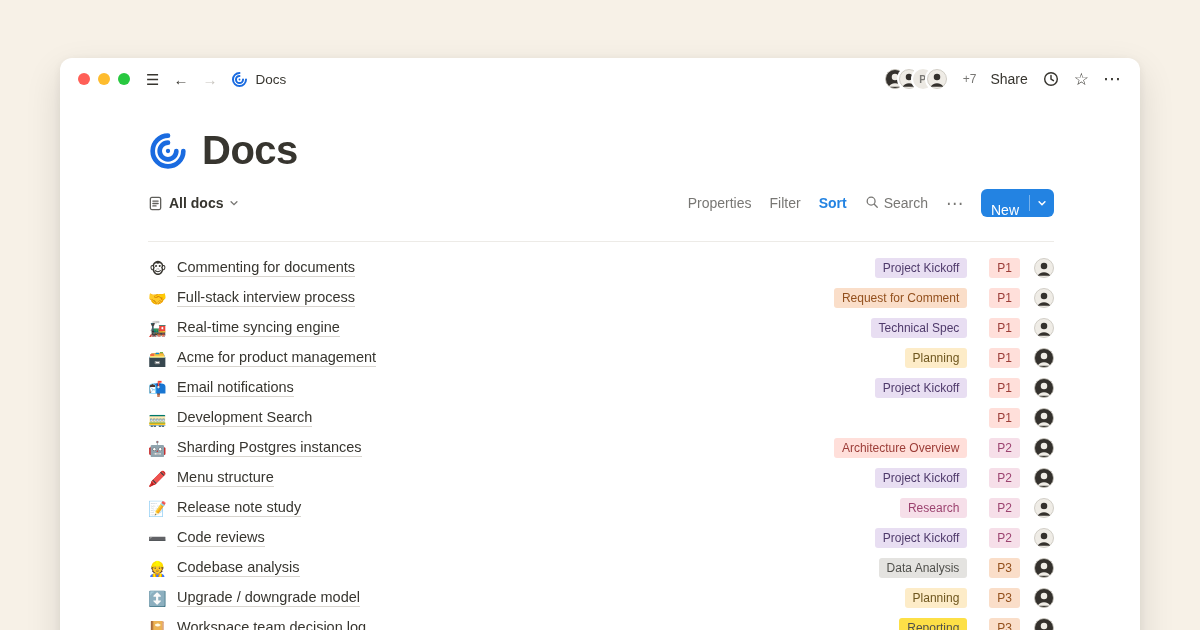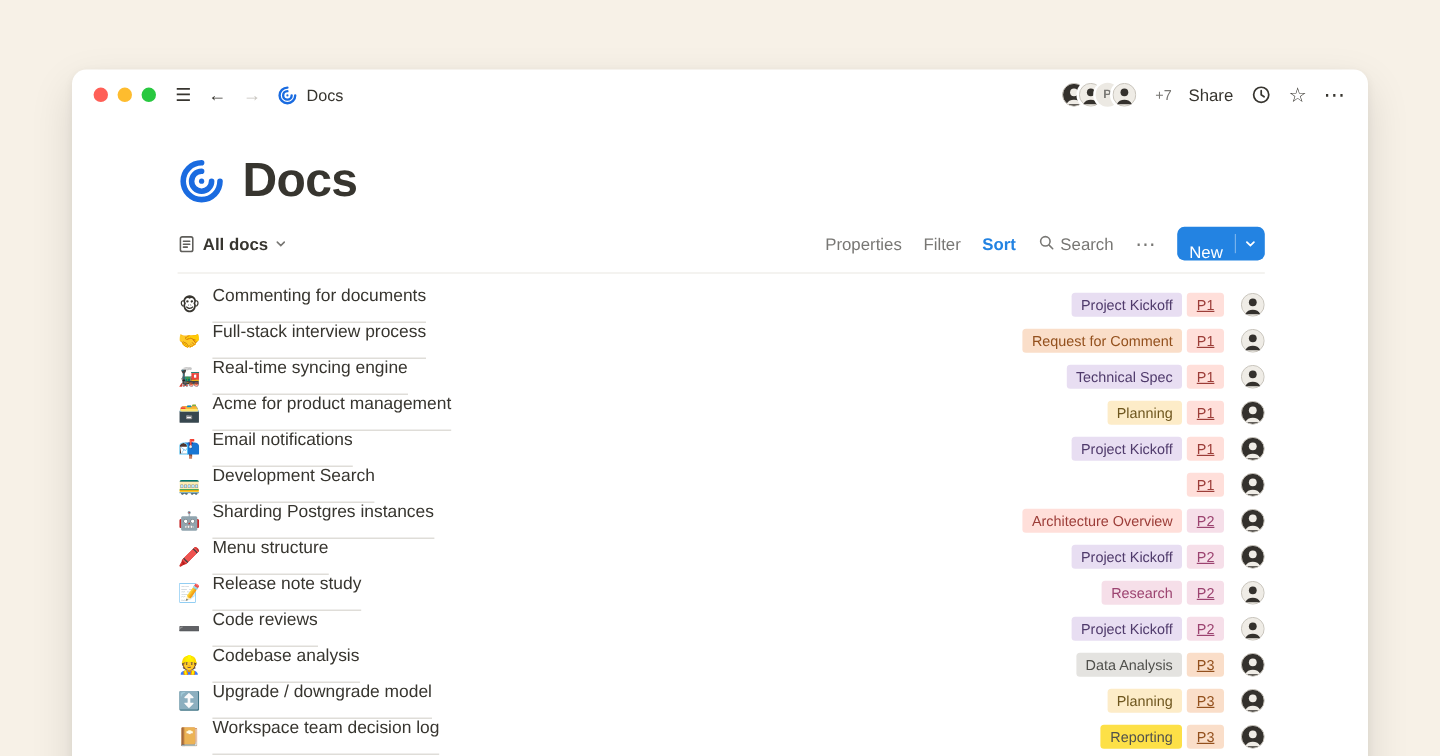--- a/index.html
+++ b/index.html
@@ -39,48 +39,48 @@
   .tb-clock svg { width: 18px; height: 18px; display: block; }
   .tb-star { font-size: 17px; line-height: 1; }
   .tb-ellipsis { font-size: 18px; line-height: 1; letter-spacing: 1px; }
   
   .content { padding: 0 86px 0 88px; }
   .page-header { display: flex; align-items: center; gap: 14px; margin-top: 28px; }
   .page-logo { display: inline-flex; color: var(--logo, #1a6be0); }
   .page-logo svg { width: 40px; height: 40px; }
   .page-title { font-size: 40px; font-weight: 700; letter-spacing: -0.5px; color: #37352f; }
   
-  .toolbar { display: flex; align-items: center; margin-top: 16px; padding-bottom: 10px; border-bottom: 1px solid #edebe7; }
+  .toolbar { display: flex; align-items: center; margin-top: 16px; padding-bottom: 24px; border-bottom: 1px solid #edebe7; }
   .view-switcher { display: flex; align-items: center; gap: 6px; font-size: 14px; font-weight: 700; }
   .view-doc-icon svg, .chev svg { display: block; }
   .toolbar-actions { margin-left: auto; display: flex; align-items: center; gap: 18px; font-size: 14px; color: #787774; }
   .action-sort { color: var(--accent, #2383e2); font-weight: bold; }
   .action-search { display: flex; align-items: flex-start; gap: 5px; }
   .action-more { font-size: 17px; line-height: 1; }
   .new-button {
     display: flex; align-items: center; height: 28px; border-radius: 6px; overflow: hidden;
     background: var(--accent, #2383e2); color: #fff; font-size: 14px; font-weight: 500;
   }
   .new-label { padding: 0 10px; margin-top: 13px; }
   .new-divider { width: 1px; height: 16px; background: rgba(255,255,255,.38); }
   .new-chevron { padding: 0 7px; display: inline-flex; }
   
   .doc-list { padding-top: 11px; }
   .doc-row { display: flex; align-items: center; height: 30px; }
   .doc-icon { width: 20px; text-align: center; font-size: 15px; margin-right: 9px; line-height: 1; }
   .doc-title {
     font-size: 14.5px; font-weight: 500; color: #37352f;
-    border-bottom: 1px solid #d8d5cf; padding-bottom: 13px; cursor: pointer;
+    border-bottom: 1px solid #d8d5cf; padding-bottom: 1px; cursor: pointer;
   }
   .flex-spacer { flex: 1; }
   .tag {
     font-size: 12px; height: 20px; line-height: 20px; padding: 0 8px;
     border-radius: 3px; white-space: nowrap;
   }
-  .priority { margin-left: 4px; text-decoration: underline; }
+  .priority { margin-left: 22px; }
   .row-avatar { width: 20px; height: 20px; margin-left: 14px; border-radius: 50%; }
   .row-avatar svg { width: 20px; height: 20px; display: block; }
 </style>
 </head>
 <body>
 
 <div class="window">
 
   <div class="titlebar">
     <div class="traffic">

